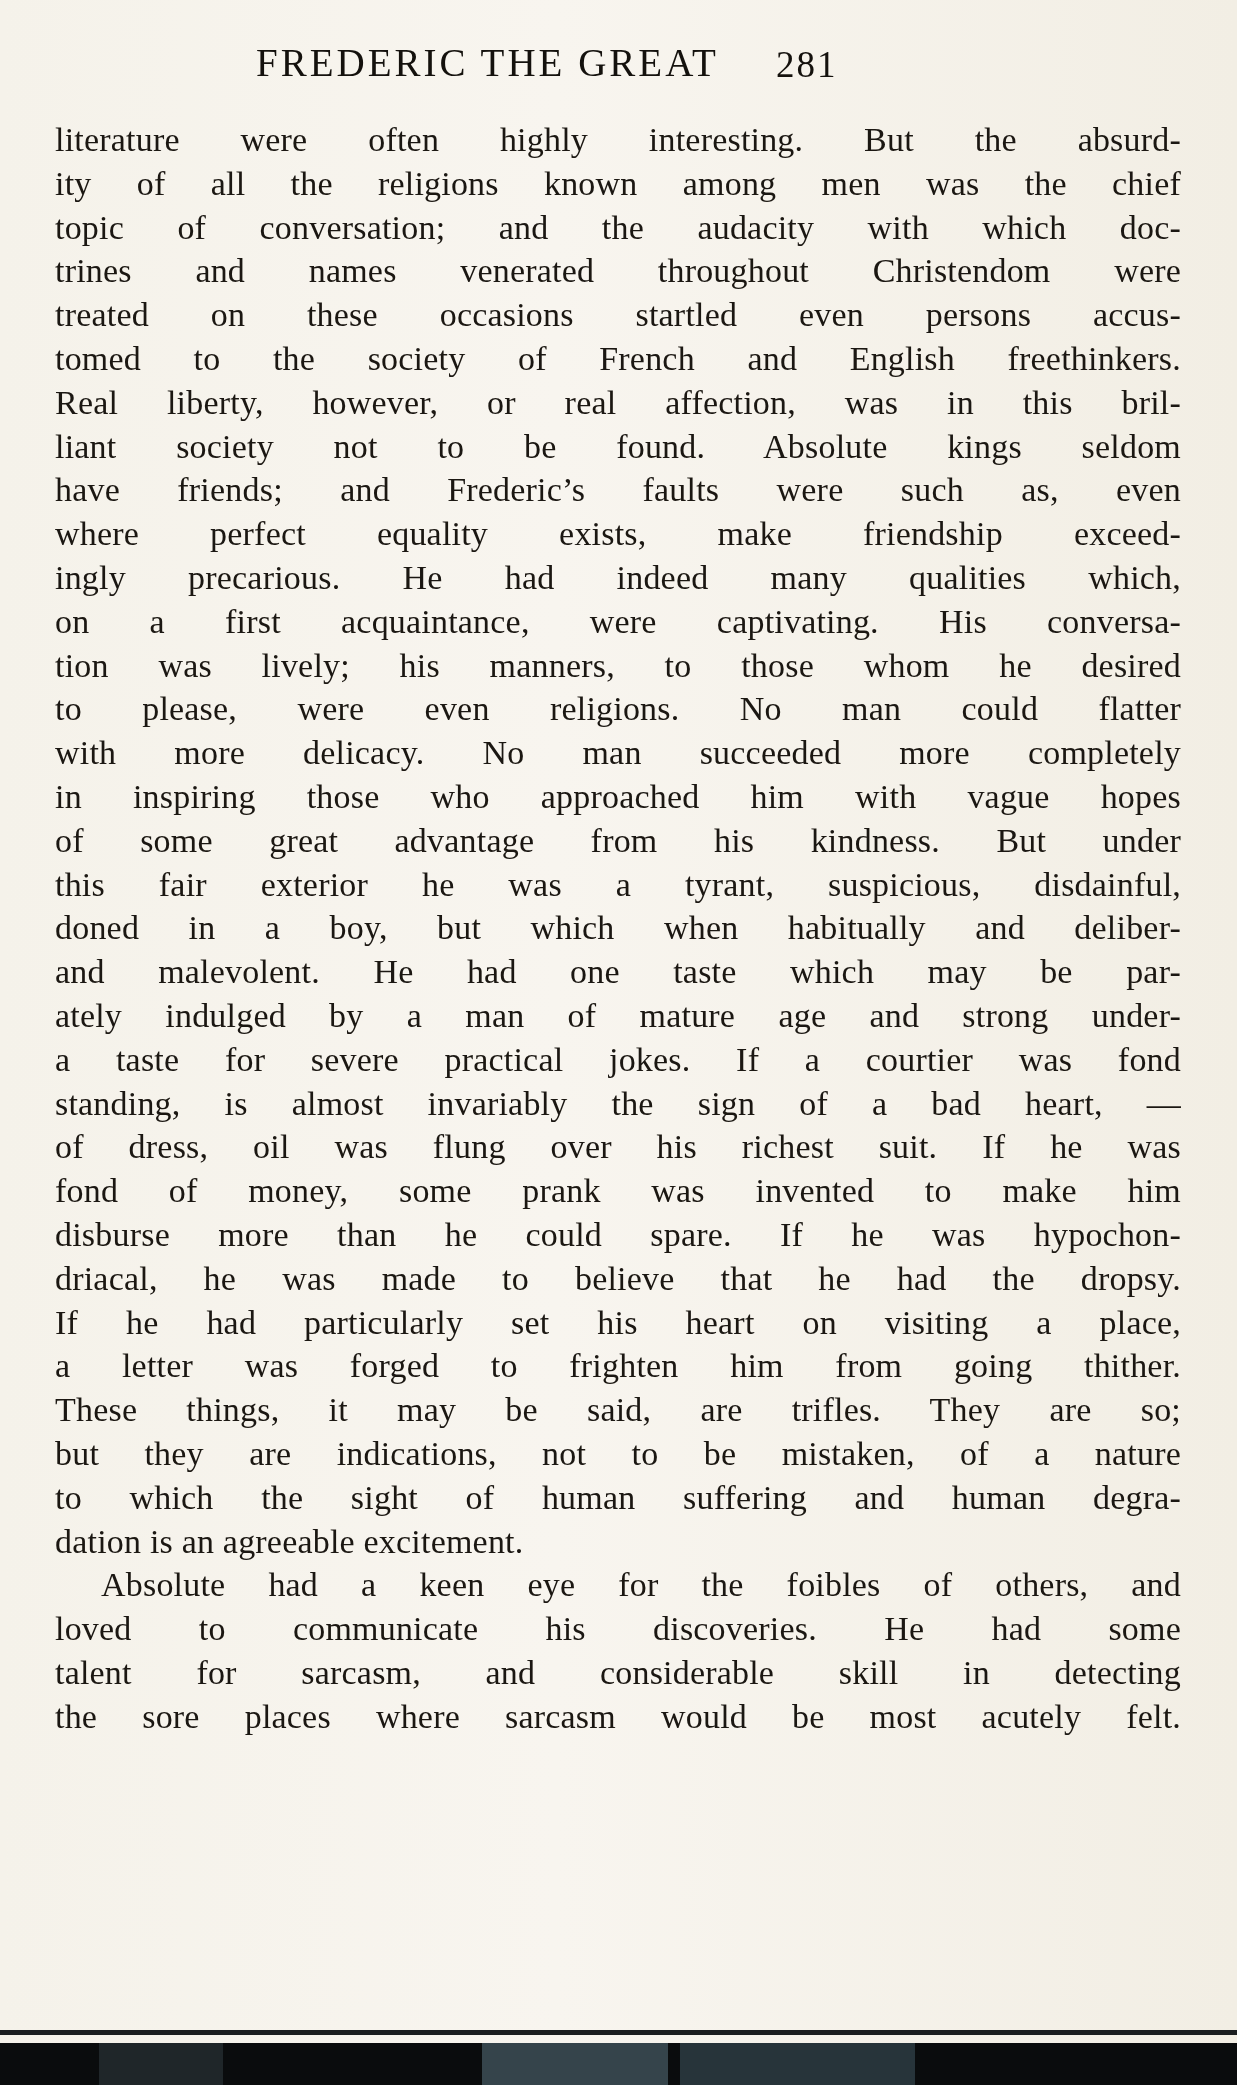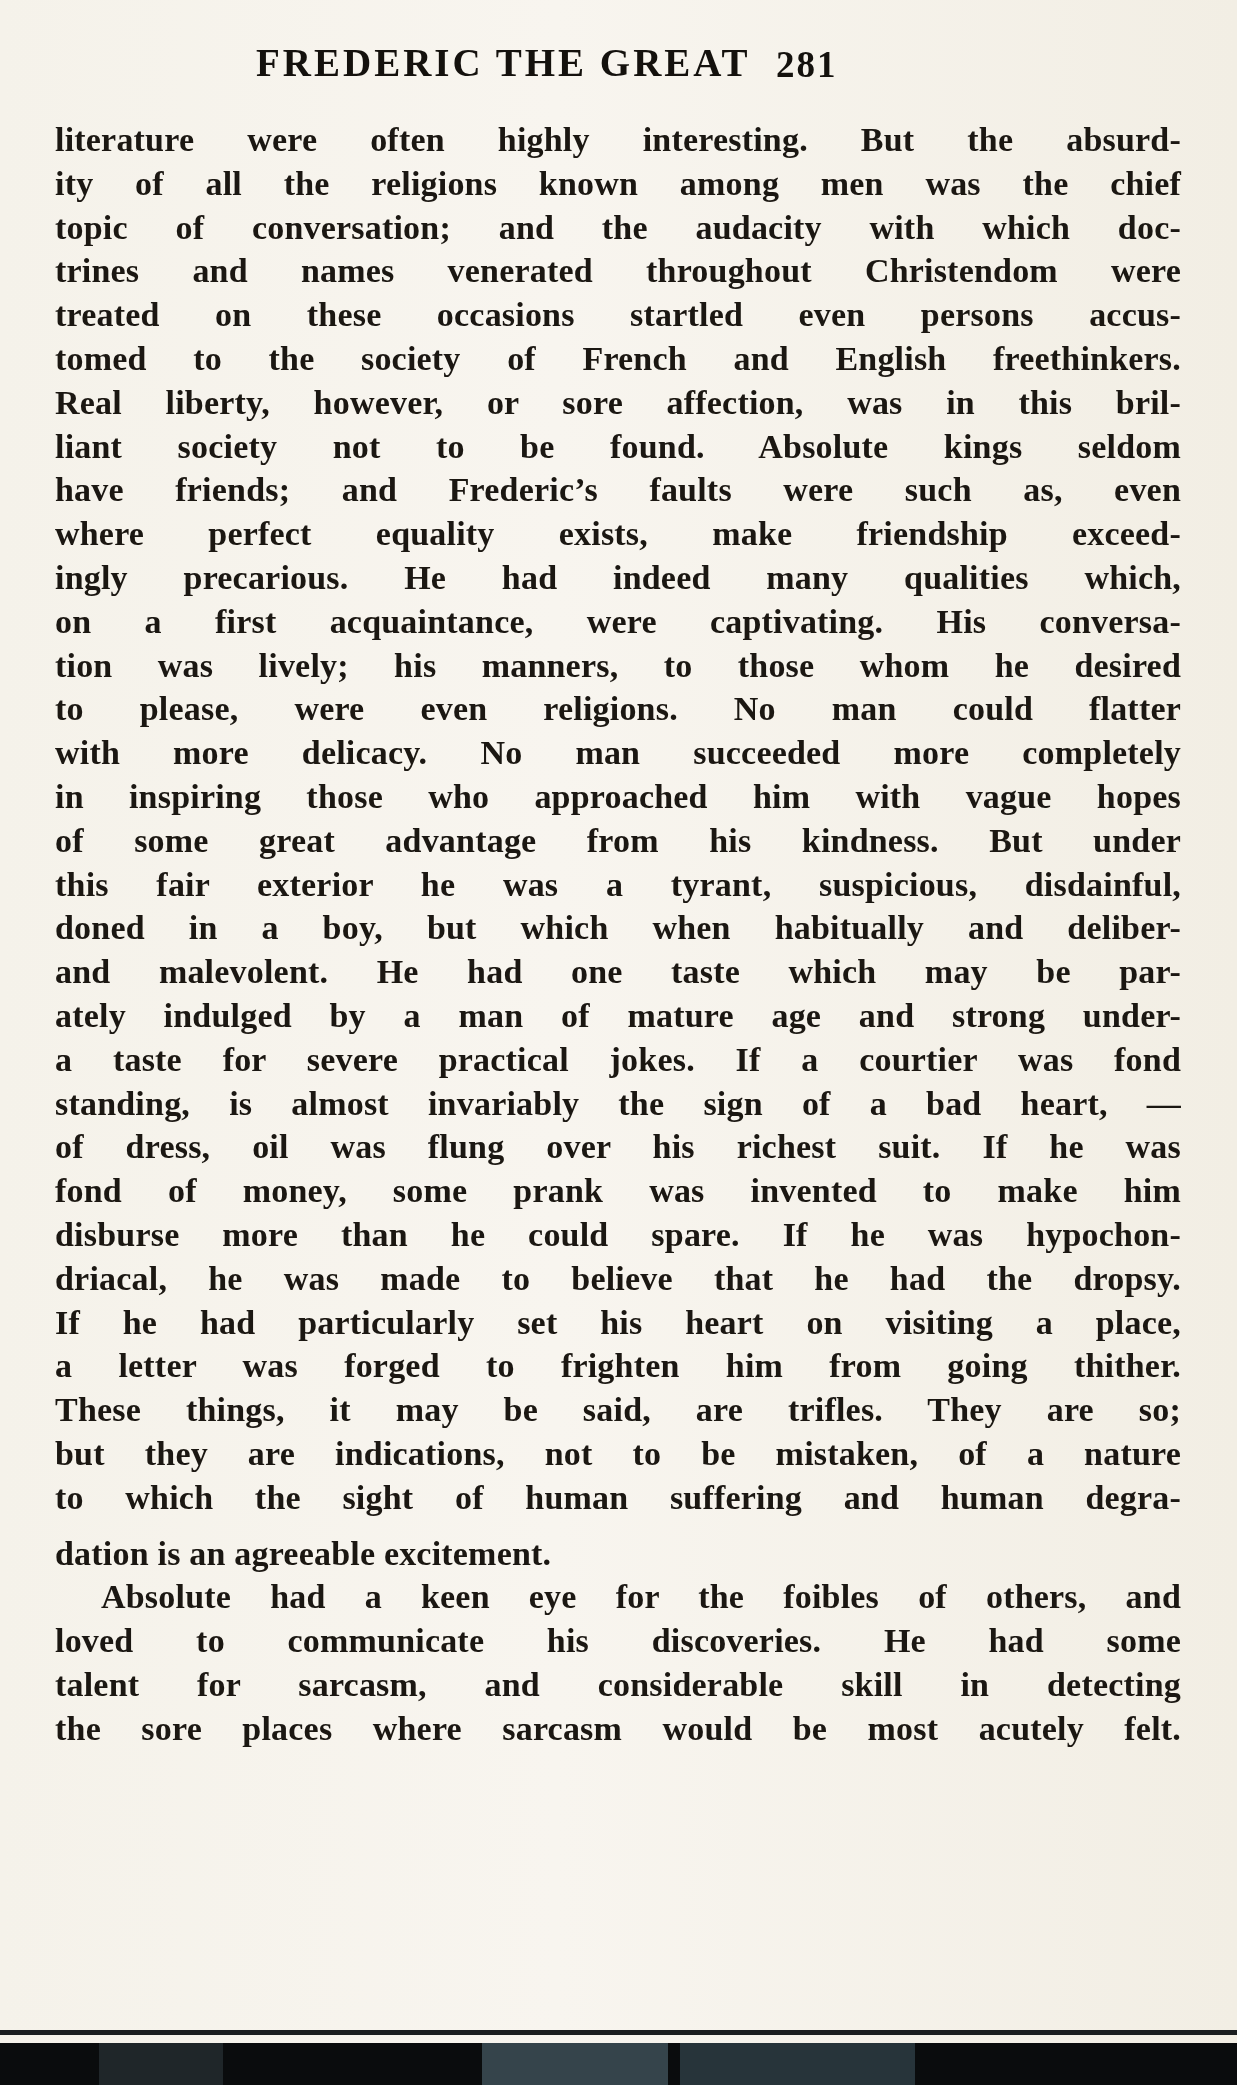--- a/index.html
+++ b/index.html
@@ -1,15 +1,15 @@
 <!DOCTYPE html>
 <html><head>
 <meta charset="utf-8">
 <style>
-  * { margin: 0; padding: 0; box-sizing: border-box; font-weight: bold; }
+  * { margin: 0; padding: 0; box-sizing: border-box; }
   html, body { width: 1237px; height: 2085px; }
   body {
     font-family: "Liberation Serif", "DejaVu Serif", serif;
     color: #1b1712;
     overflow: hidden;
   }
   .page {
     position: relative;
     width: 1237px;
     height: 2085px;
@@ -42,21 +42,21 @@
   }
   .paragraph { width: 100%; }
   .line {
     font-size: 34px;
     line-height: 43.8px;
     letter-spacing: 0.2px;
     text-align: justify;
     text-align-last: justify;
     color: #1b1712;
   }
-  .line.last { text-align-last: left; margin-top: 12px; }
+  .line.last { text-align-last: left; }
   .paragraph.indent .line:first-child { text-indent: 46px; }
   .scan-line {
     position: absolute;
     left: 0; right: 0; bottom: 50px;
     height: 5px;
     background: #1a1d1f;
   }
   .scan-bar {
     position: absolute;
     left: 0; right: 0; bottom: 0;
@@ -79,21 +79,21 @@
   </div>
 
   <div class="body-text">
       <div class="paragraph">
         <div class="line">literature were often highly interesting.  But the absurd-</div>
         <div class="line">ity of all the religions known among men was the chief</div>
         <div class="line">topic of conversation; and the audacity with which doc-</div>
         <div class="line">trines and names venerated throughout Christendom were</div>
         <div class="line">treated on these occasions startled even persons accus-</div>
         <div class="line">tomed to the society of French and English freethinkers.</div>
-        <div class="line">Real liberty, however, or sore affection, was in this bril-</div>
+        <div class="line">Real liberty, however, or real affection, was in this bril-</div>
         <div class="line">liant society not to be found.  Absolute kings seldom</div>
         <div class="line">have friends; and Frederic’s faults were such as, even</div>
         <div class="line">where perfect equality exists, make friendship exceed-</div>
         <div class="line">ingly precarious.  He had indeed many qualities which,</div>
         <div class="line">on a first acquaintance, were captivating.  His conversa-</div>
         <div class="line">tion was lively; his manners, to those whom he desired</div>
         <div class="line">to please, were even religions.  No man could flatter</div>
         <div class="line">with more delicacy.  No man succeeded more completely</div>
         <div class="line">in inspiring those who approached him with vague hopes</div>
         <div class="line">of some great advantage from his kindness.  But under</div>

